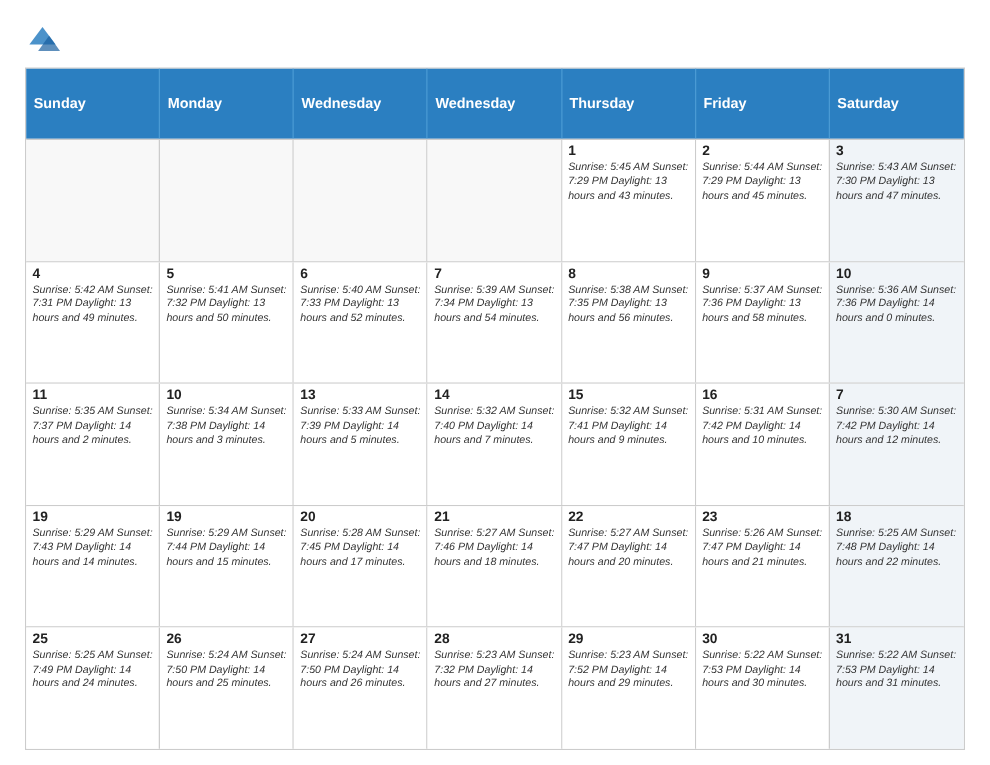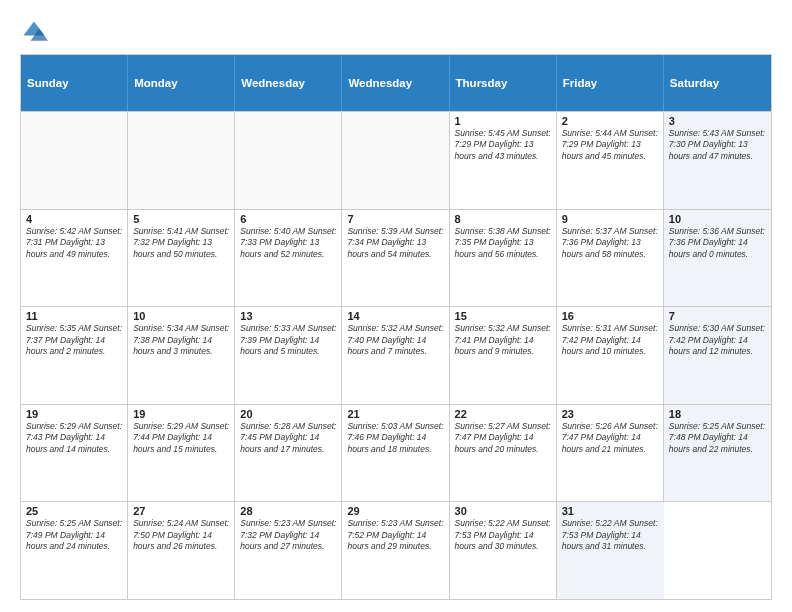--- a/index.html
+++ b/index.html
@@ -288,21 +288,21 @@
           </div>
           <div class="cal-cell">
             <span class="day-num">20</span>
             <div class="cell-info">Sunrise: 5:28 AM
 Sunset: 7:45 PM
 Daylight: 14 hours
 and 17 minutes.</div>
           </div>
           <div class="cal-cell">
             <span class="day-num">21</span>
-            <div class="cell-info">Sunrise: 5:03 AM
+            <div class="cell-info">Sunrise: 5:27 AM
 Sunset: 7:46 PM
 Daylight: 14 hours
 and 18 minutes.</div>
           </div>
           <div class="cal-cell">
             <span class="day-num">22</span>
             <div class="cell-info">Sunrise: 5:27 AM
 Sunset: 7:47 PM
 Daylight: 14 hours
 and 20 minutes.</div>
@@ -322,20 +322,27 @@
 and 22 minutes.</div>
           </div>
         </div>
         <div class="cal-row">
           <div class="cal-cell">
             <span class="day-num">25</span>
             <div class="cell-info">Sunrise: 5:25 AM
 Sunset: 7:49 PM
 Daylight: 14 hours
 and 24 minutes.</div>
+          </div>
+          <div class="cal-cell">
+            <span class="day-num">26</span>
+            <div class="cell-info">Sunrise: 5:24 AM
+Sunset: 7:50 PM
+Daylight: 14 hours
+and 25 minutes.</div>
           </div>
           <div class="cal-cell">
             <span class="day-num">27</span>
             <div class="cell-info">Sunrise: 5:24 AM
 Sunset: 7:50 PM
 Daylight: 14 hours
 and 26 minutes.</div>
           </div>
           <div class="cal-cell">
             <span class="day-num">28</span>

